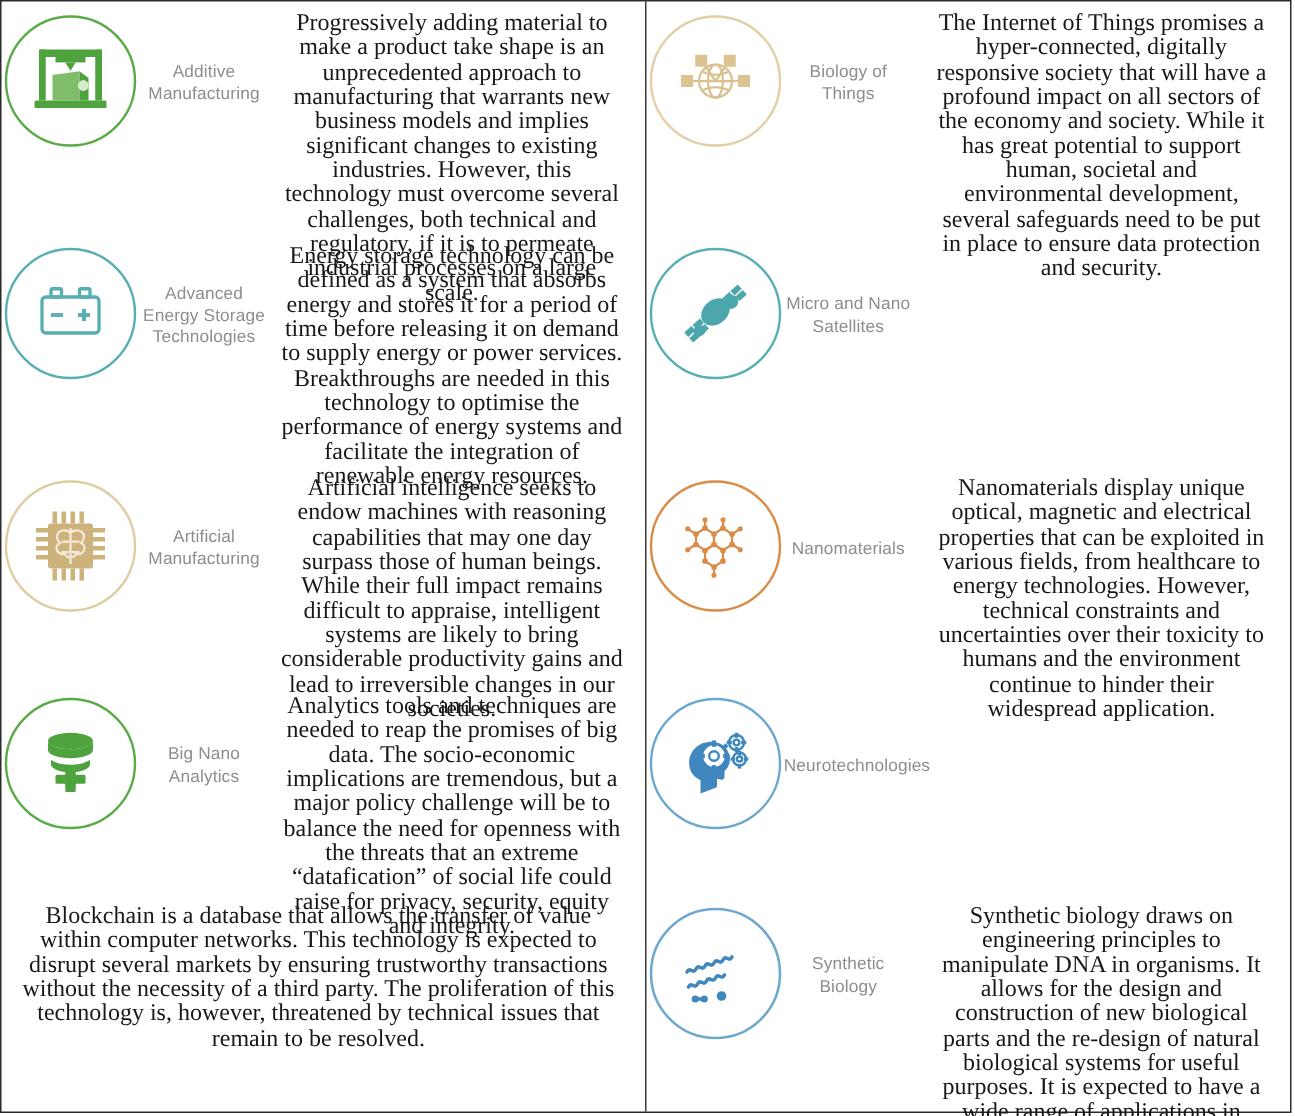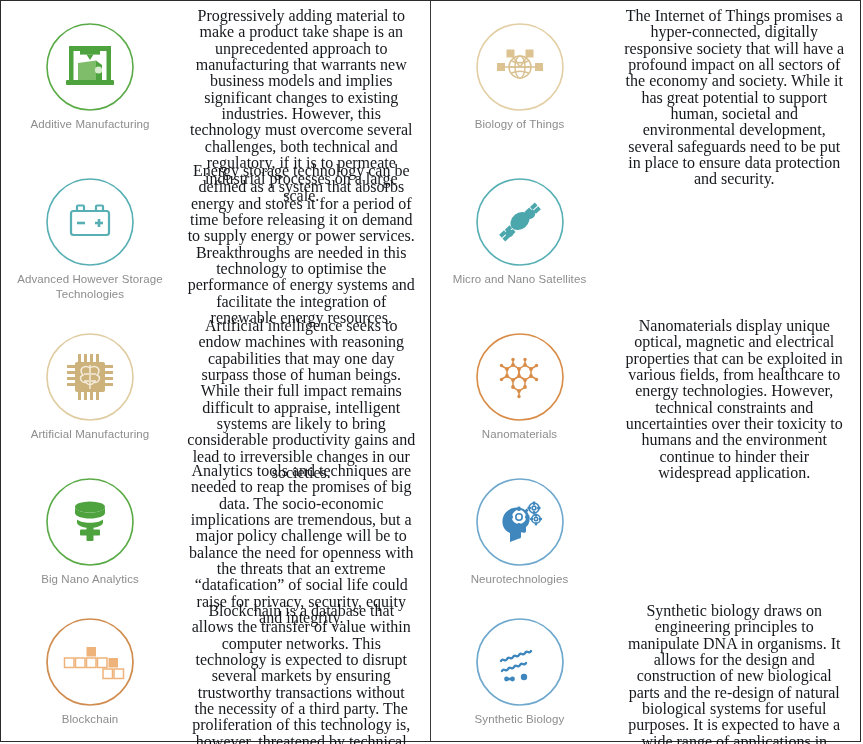--- a/index.html
+++ b/index.html
@@ -27,23 +27,23 @@
   .row.r0{height:155px;}
   .row.r1{height:155px;}
   .row.r2{height:145px;}
   .row.r3{height:140px;}
   .row.r4{height:145px;}
   .iconcell{
     width:178px;
     flex:0 0 178px;
     box-sizing:border-box;
     display:flex;
-    flex-direction:column;
+    flex-direction:row;
     align-items:center;
-    padding-top:20px;
+    padding-top:7px;
   }
   .circle{
     width:92px;height:92px;
     border-radius:50%;
     box-sizing:border-box;
     display:flex;align-items:center;justify-content:center;
   }
   .caption{
     margin-top:4px;
     font-family:"Liberation Sans",sans-serif;
@@ -105,21 +105,21 @@
             <g fill="none" stroke="#57afb4" stroke-width="2.2">
               <rect x="27" y="35" width="38" height="24" rx="2.5"></rect>
               <rect x="33" y="29.5" width="7" height="5.5" rx="1"></rect>
               <rect x="52" y="29.5" width="7" height="5.5" rx="1"></rect>
               <line x1="33" y1="47" x2="41" y2="47" stroke-width="2.6"></line>
               <line x1="51" y1="47" x2="59" y2="47" stroke-width="2.6"></line>
               <line x1="55" y1="43" x2="55" y2="51" stroke-width="2.6"></line>
             </g>
           </svg>
         </div>
-        <div class="caption">Advanced However Storage Technologies</div>
+        <div class="caption">Advanced Energy Storage Technologies</div>
       </div>
       <div class="desc">Energy storage technology can be defined as a system that absorbs energy and stores it for a period of time before releasing it on demand to supply energy or power services. Breakthroughs are needed in this technology to optimise the performance of energy systems and facilitate the integration of renewable energy resources.</div>
     </div>
 
     <div class="row r2">
       <div class="iconcell">
         <div class="circle">
           <svg width="92" height="92" viewBox="0 0 92 92">
             <circle cx="46" cy="46" r="43" fill="none" stroke="#dfc severity" stroke-width="0"></circle>
             <circle cx="46" cy="46" r="43" fill="none" stroke="#e0cca1" stroke-width="1.6"></circle>
@@ -170,40 +170,20 @@
               <rect x="36" y="53.5" width="20" height="6" rx="1"></rect>
             </g>
           </svg>
         </div>
         <div class="caption">Big Nano Analytics</div>
       </div>
       <div class="desc">Analytics tools and techniques are needed to reap the promises of big data. The socio-economic implications are tremendous, but a major policy challenge will be to balance the need for openness with the threats that an extreme “datafication” of social life could raise for privacy, security, equity and integrity.</div>
     </div>
 
     <div class="row r4">
-      <div class="iconcell">
-        <div class="circle">
-          <svg width="92" height="92" viewBox="0 0 92 92">
-            <circle cx="46" cy="46" r="43" fill="none" stroke="#d08d4f" stroke-width="1.7"></circle>
-            <g>
-              <rect x="42.5" y="31" width="9.5" height="9.5" fill="#eeb27b"></rect>
-              <g fill="none" stroke="#eeb27b" stroke-width="1.5">
-                <rect x="20.5" y="42" width="9.5" height="9.5"></rect>
-                <rect x="31.5" y="42" width="9.5" height="9.5"></rect>
-                <rect x="42.5" y="42" width="9.5" height="9.5"></rect>
-                <rect x="53.5" y="42" width="9.5" height="9.5"></rect>
-                <rect x="59" y="53" width="9.5" height="9.5"></rect>
-                <rect x="70" y="53" width="9.5" height="9.5"></rect>
-              </g>
-              <rect x="64.5" y="42" width="9.5" height="9.5" fill="#eeb27b"></rect>
-            </g>
-          </svg>
-        </div>
-        <div class="caption">Blockchain</div>
-      </div>
       <div class="desc">Blockchain is a database that allows the transfer of value within computer networks. This technology is expected to disrupt several markets by ensuring trustworthy transactions without the necessity of a third party. The proliferation of this technology is, however, threatened by technical issues that remain to be resolved.</div>
     </div>
   </div>
 
   <div class="col right">
 
     <div class="row r0">
       <div class="iconcell">
         <div class="circle">
           <svg width="92" height="92" viewBox="0 0 92 92">

